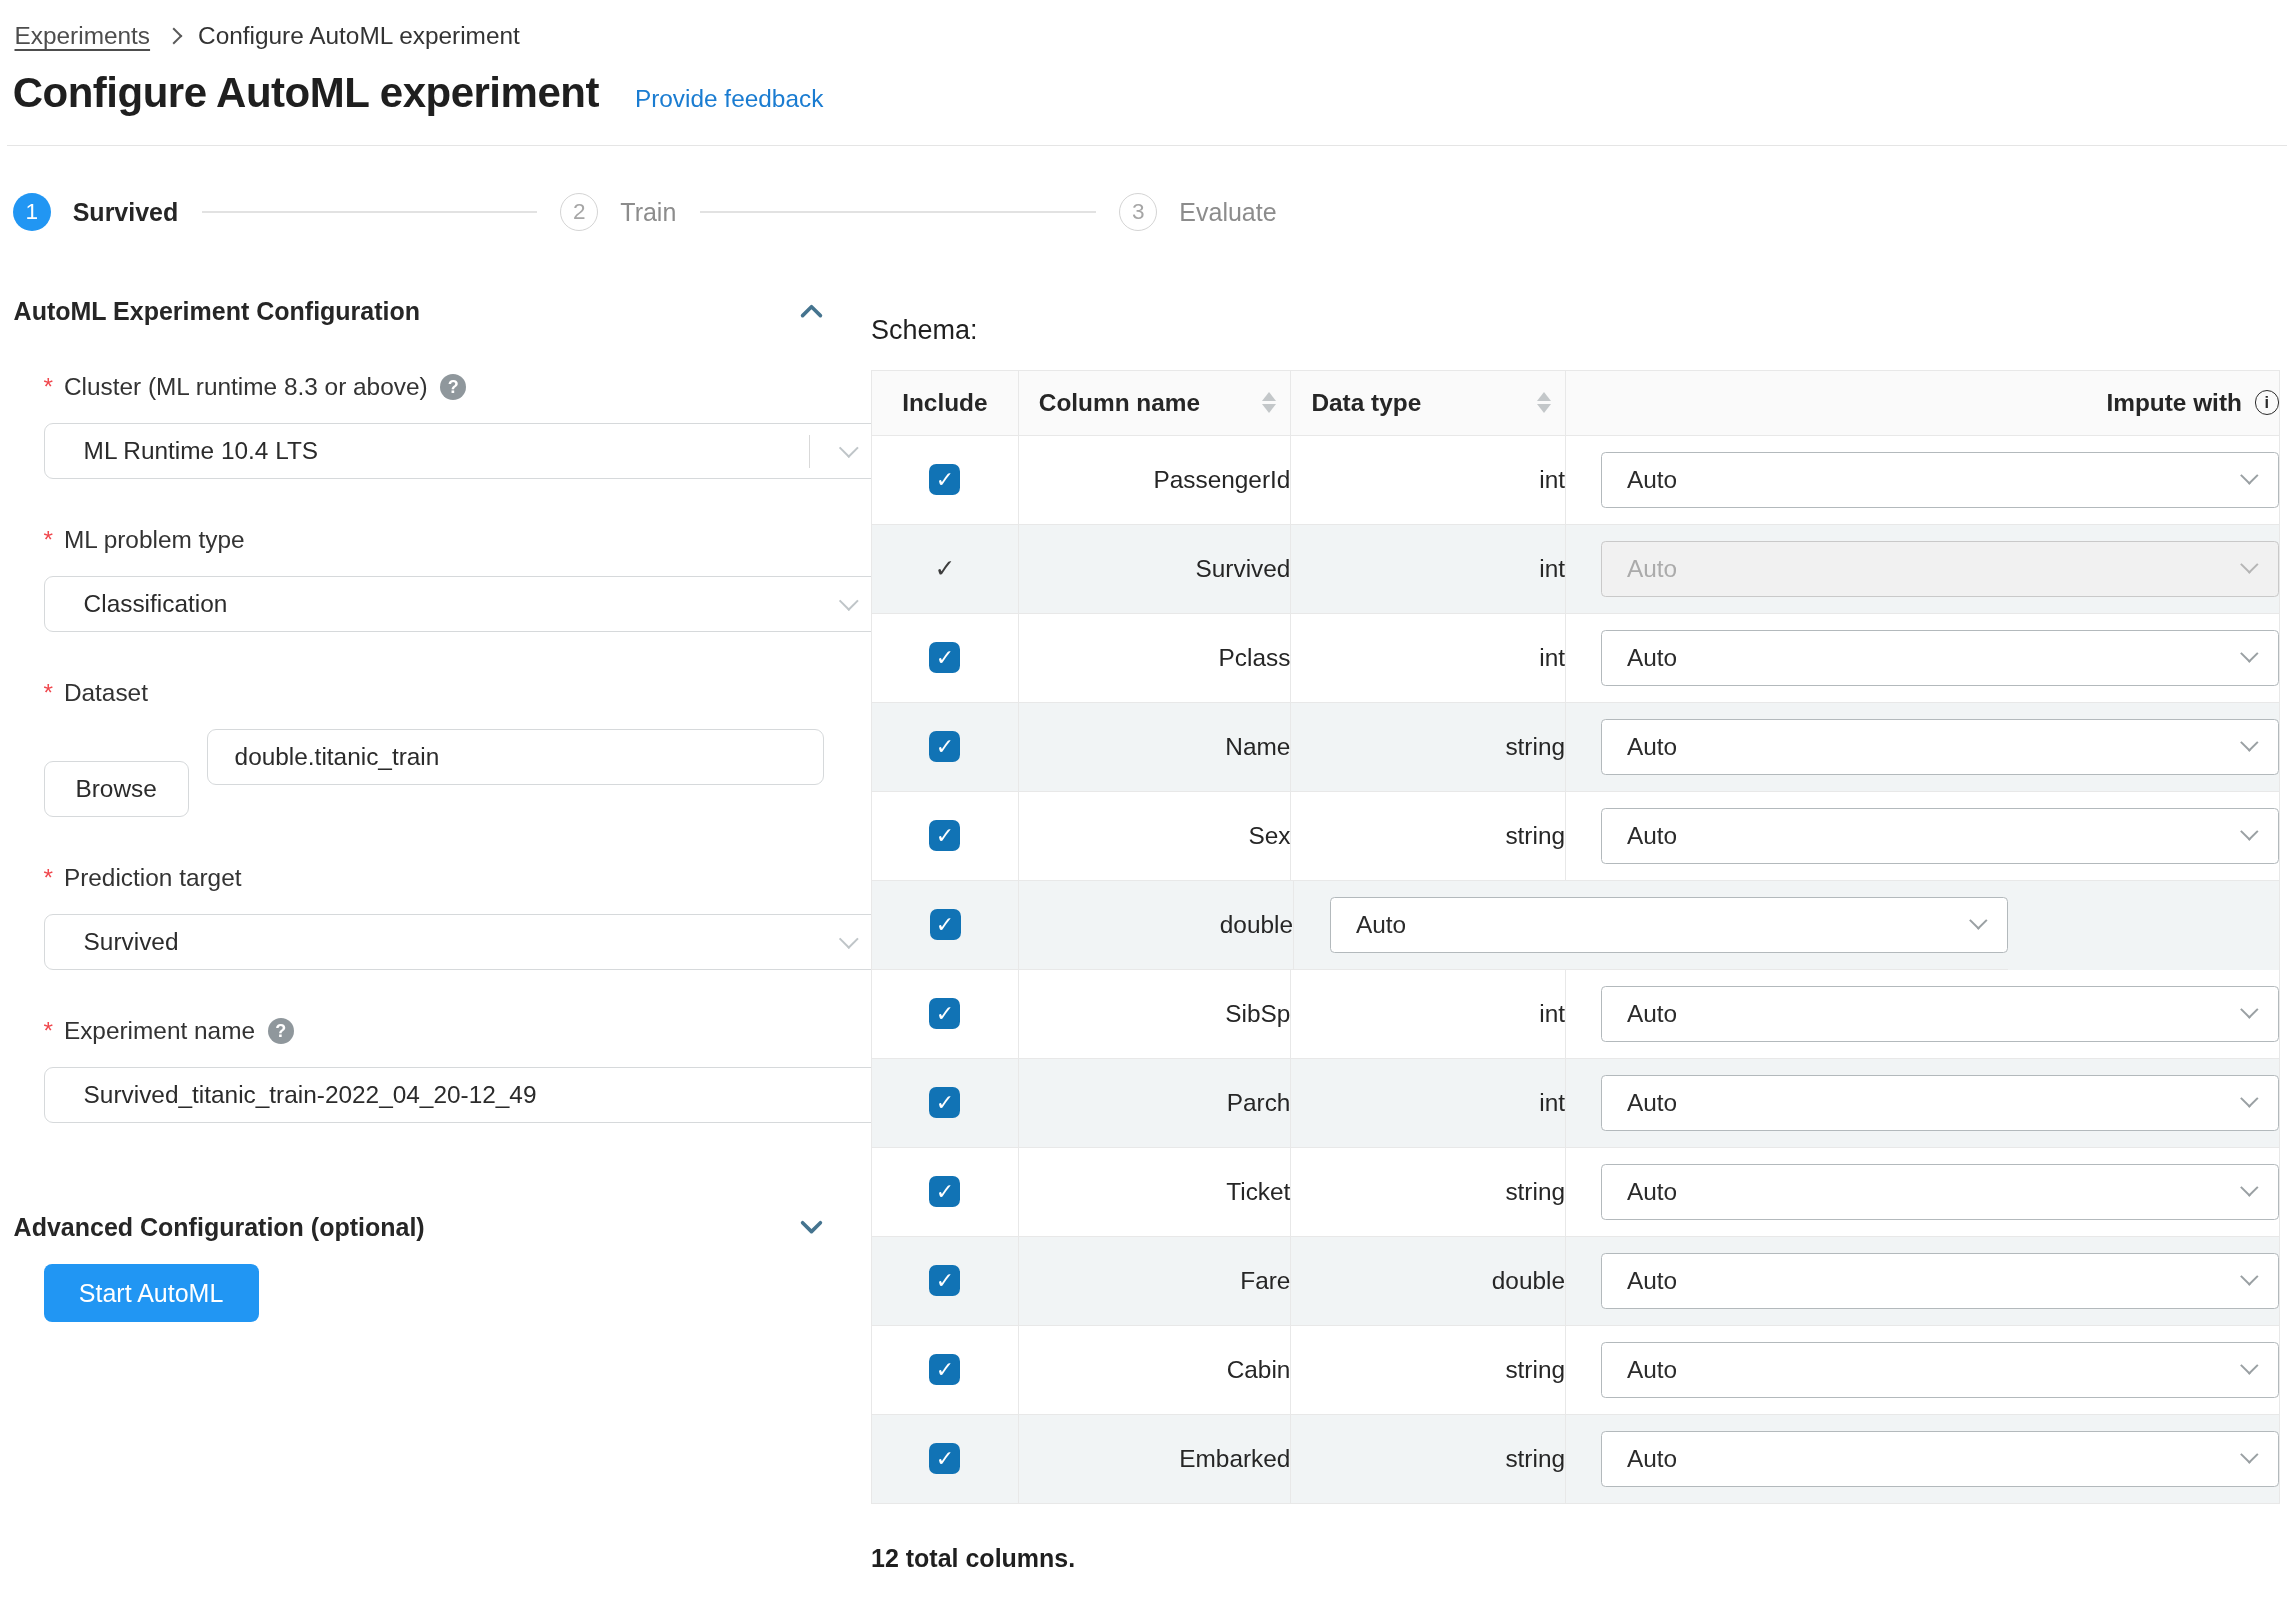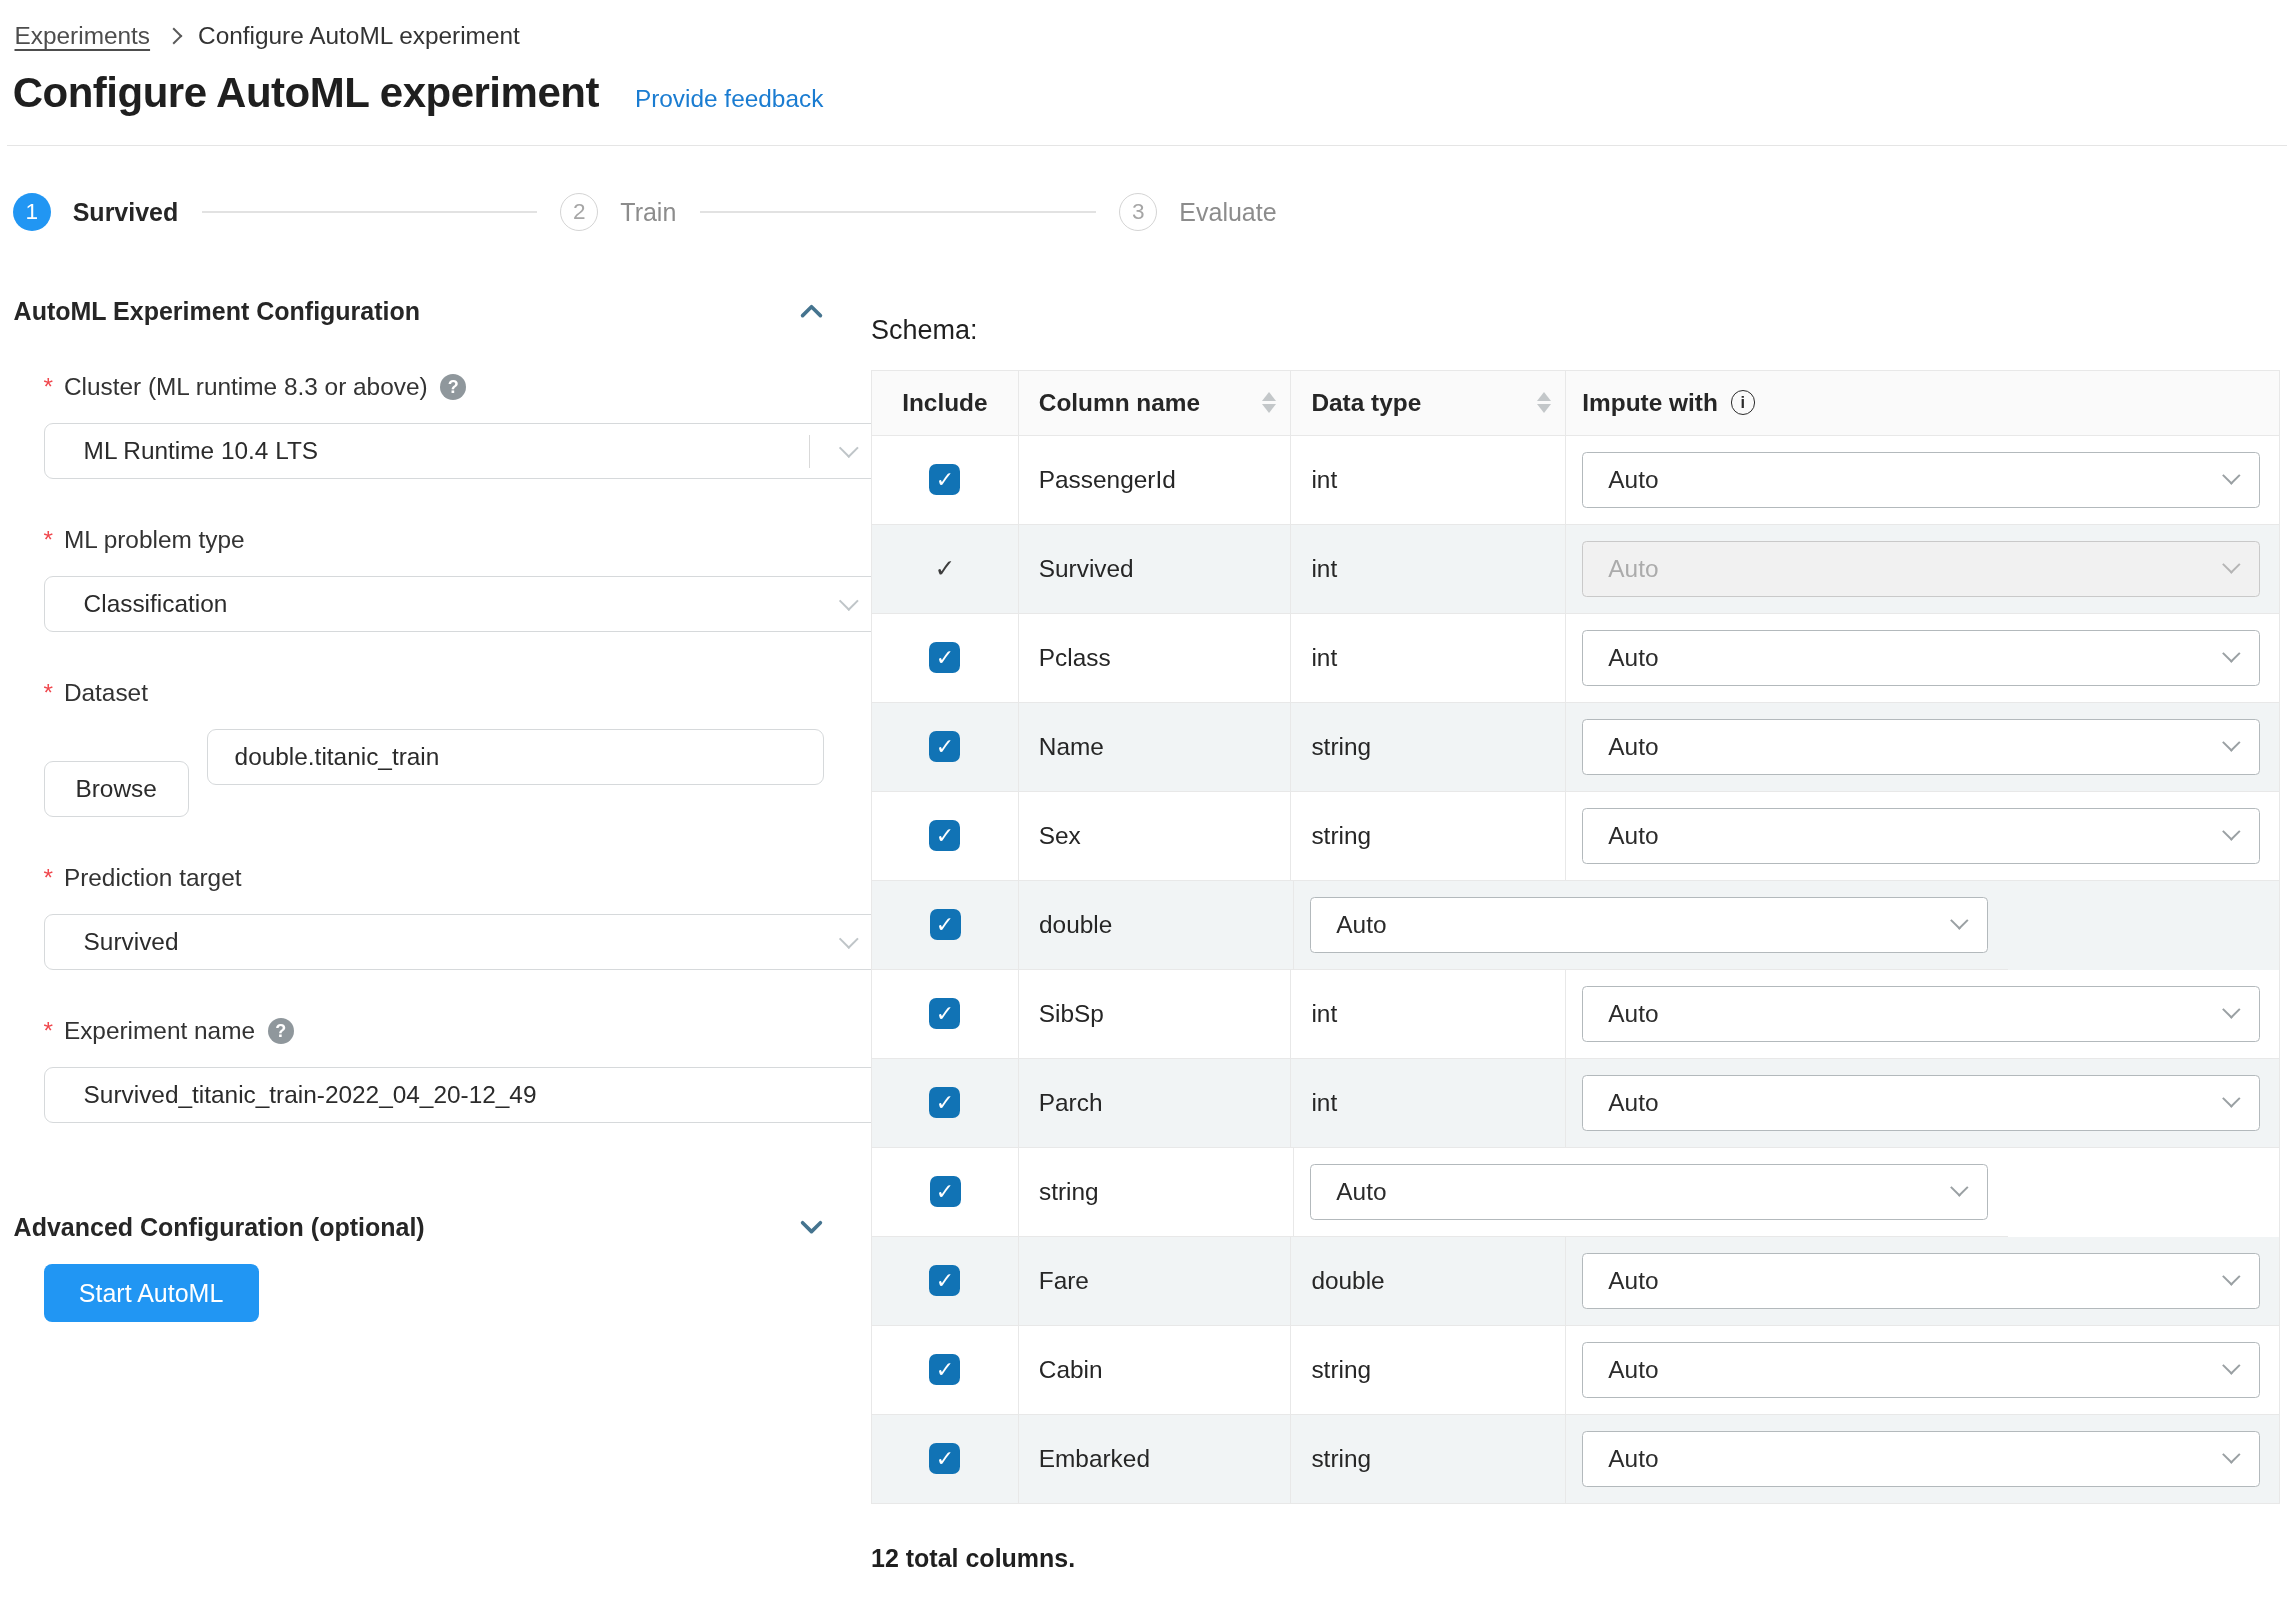--- a/index.html
+++ b/index.html
@@ -61,21 +61,21 @@
   
   .right-panel { position:absolute; left:871px; top:315px; width:1409px; }
   .schema-title { font-size:27px; font-weight:400; color:#1f1f1f; }
   .schema-table { margin-top:23.5px; border:0.9px solid #e8e8e8; border-bottom:none; }
   .t-row { display:flex; }
   .t-head { background:#fafafa; height:65px; }
   .t-head .cell { font-weight:700; color:#262626; }
   .body-row { height:89px; background:#fff; }
   .body-row.striped { background:var(--stripe); }
   .cell { display:flex; align-items:center; font-size:24.4px; color:#262626;
-    border-right:0.9px solid #e8e8e8; border-bottom:0.9px solid #e8e8e8; }
+    border-right:0.9px solid #e8e8e8; border-bottom:0.9px solid #e8e8e8;justify-content:flex-end; }
   .cell:last-child { border-right:none; }
   .col-include { width:147px; justify-content:center; }
   .col-name { width:273px; padding-left:20px; }
   .col-type { width:275px; padding-left:20px; }
   .col-impute { width:714px; padding-left:16.3px; }
   .sort-wrap { margin-left:auto; margin-right:14.5px; display:flex; flex-direction:column; gap:3.6px; }
   .sort-up { width:0; height:0; border-left:7.2px solid transparent; border-right:7.2px solid transparent;
     border-bottom:9px solid #c3c7c9; }
   .sort-down { width:0; height:0; border-left:7.2px solid transparent; border-right:7.2px solid transparent;
     border-top:9px solid #c3c7c9; }
@@ -325,20 +325,21 @@
         <span>Auto</span>
         <span class="chevron-down"></span>
       </div>
     </div>
   </div>
 
   <div class="t-row body-row">
     <div class="cell col-include">
             <span class="checkbox">✓</span>
           </div>
+    <div class="cell col-name">Ticket</div>
     <div class="cell col-type">string</div>
     <div class="cell col-impute">
       <div class="row-select">
         <span>Auto</span>
         <span class="chevron-down"></span>
       </div>
     </div>
   </div>
 
   <div class="t-row body-row striped">

